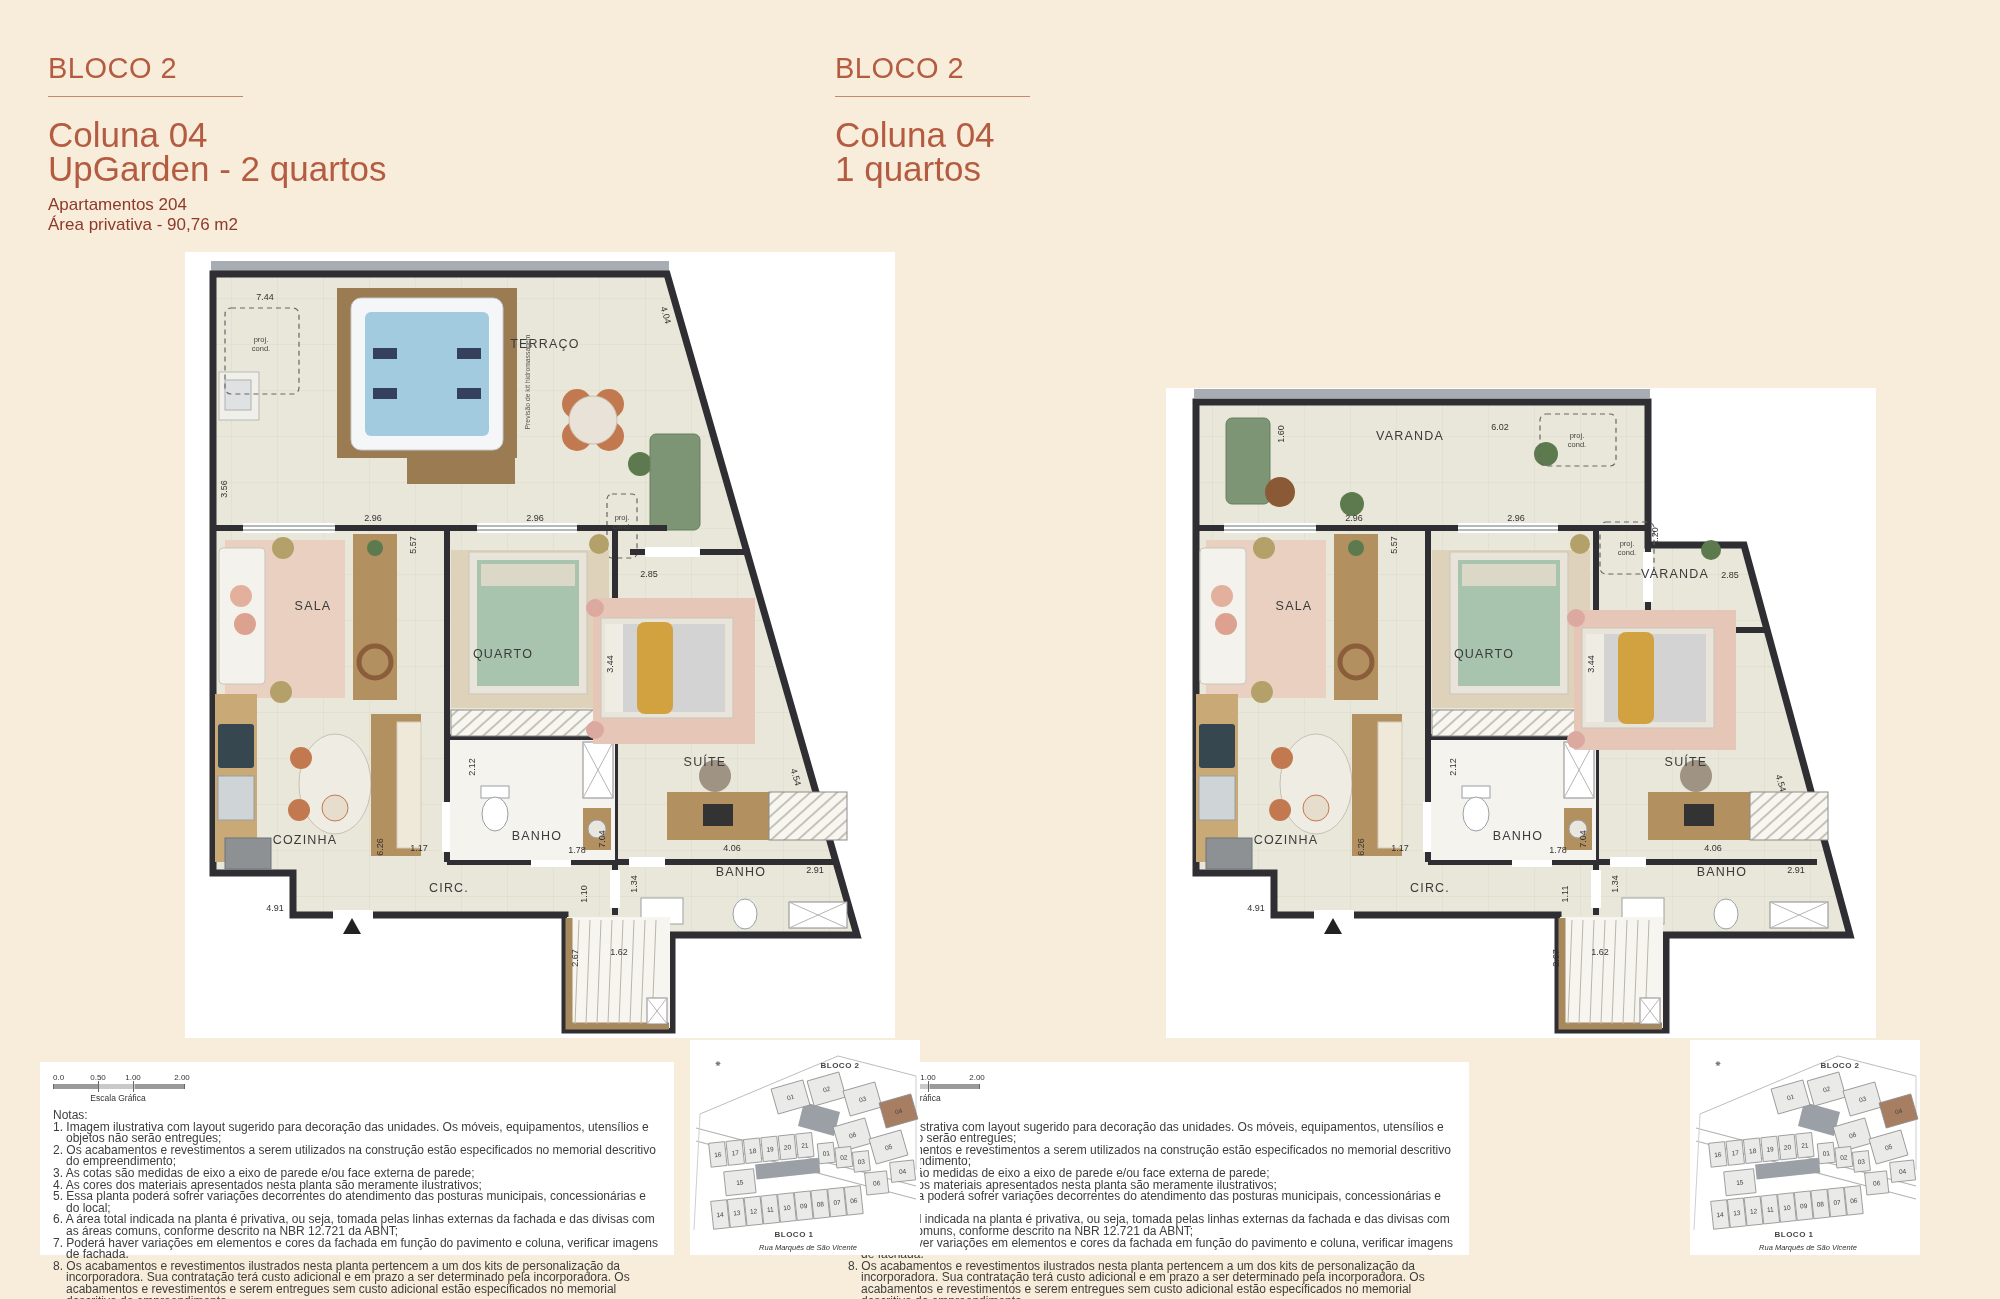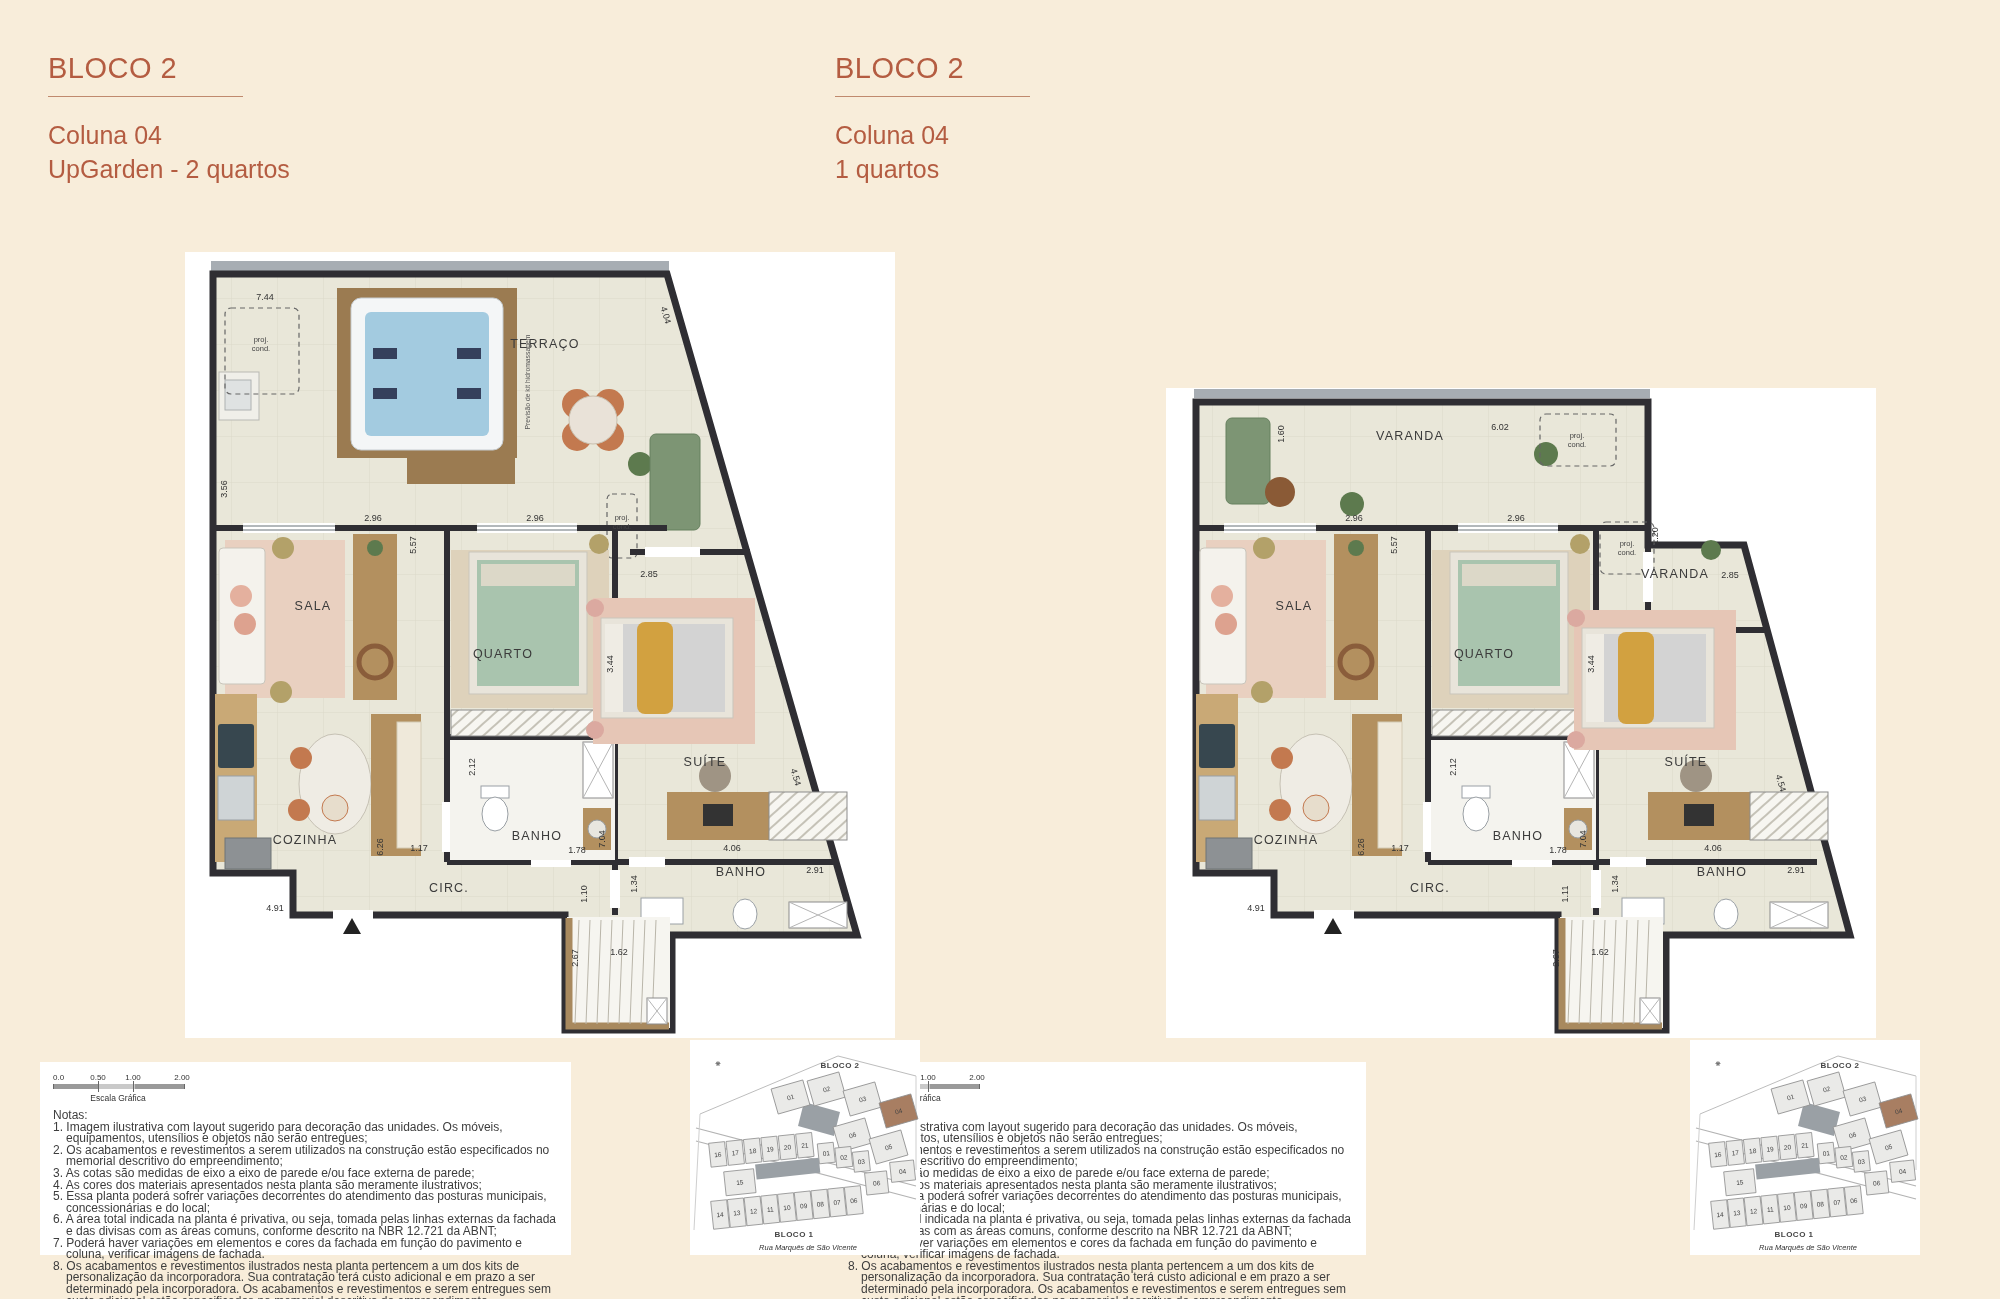--- a/index.html
+++ b/index.html
@@ -4,35 +4,35 @@
 <style>
   html,body{margin:0;padding:0;}
   body{font-family:"Liberation Sans",sans-serif;}
   .page{position:relative;width:2000px;height:1299px;background:#f8edda;overflow:hidden;}
 
   
   .hdr{position:absolute;top:52px;width:460px;color:#b45c41;}
   .hdr.left{left:48px;} .hdr.right{left:835px;}
   .hdr .blk{font-size:29px;letter-spacing:.5px;}
   .hdr .rule{width:195px;height:1px;background:#c08a6e;margin-top:11px;}
-  .hdr .ttl{font-size:25px;line-height:34px;margin-top:21px;}
+  .hdr .ttl{font-size:35px;line-height:34px;margin-top:21px;}
   .hdr .det{font-size:17px;line-height:20px;margin-top:9px;color:#8e3a2a;}
 
   
   .plan{position:absolute;background:#ffffff;}
   .plan.pl{left:185px;top:252px;width:710px;height:786px;}
   .plan.pr{left:1166px;top:388px;width:710px;height:650px;}
   svg text{font-family:"Liberation Sans",sans-serif;}
   .lbl-room{font-size:12.5px;fill:#3b3b3b;letter-spacing:1.2px;text-anchor:middle;}
   .lbl-dim{font-size:9px;fill:#333;text-anchor:middle;}
   .lbl-tiny{font-size:6.8px;fill:#555;text-anchor:middle;}
   .lbl-pc{font-size:7.5px;fill:#444;text-anchor:middle;}
 
   
-  .notes{position:absolute;top:1062px;width:531px;height:193px;background:#fff;box-sizing:border-box;padding:11px 13px;}
+  .notes{position:absolute;top:1062px;width:634px;height:193px;background:#fff;box-sizing:border-box;padding:11px 13px;}
   .notes.left{left:40px;} .notes.right{left:835px;}
   .scale{width:150px;font-size:8px;color:#333;margin-bottom:7px;}
   .ticks{position:relative;height:10px;width:135px;}
   .ticks span{position:absolute;top:0;transform:translateX(-50%);white-space:nowrap;}
   .ticks span:first-child{transform:none;}
   .sbar{position:relative;width:130px;height:5px;margin-top:1px;
         background:linear-gradient(to right,#9a9a9a 0 34%,#c9c9c9 34% 62%,#9a9a9a 62% 100%);
         border-left:1px solid #666;border-right:1px solid #666;}
   .sbar i{position:absolute;top:-3px;width:1px;height:11px;background:#666;}
   .scap{width:130px;text-align:center;margin-top:4px;font-size:8.5px;}
@@ -51,20 +51,24 @@
 <body>
 
 <div class="page">
 
   <div class="hdr left">
     <div class="blk">BLOCO 2</div>
     <div class="rule"></div>
     <div class="ttl">
       <div>Coluna 04</div>
       <div>UpGarden - 2 quartos</div>
+    </div>
+    <div class="det">
+      <div>Apartamentos 204</div>
+      <div>Área privativa - 90,76 m2</div>
     </div>
   </div>
 
   <div class="hdr right">
     <div class="blk">BLOCO 2</div>
     <div class="rule"></div>
     <div class="ttl">
       <div>Coluna 04</div>
       <div>1 quartos</div>
     </div>

